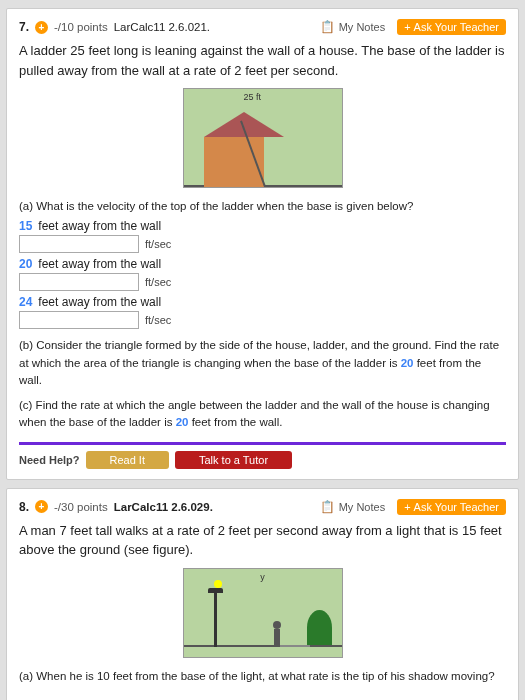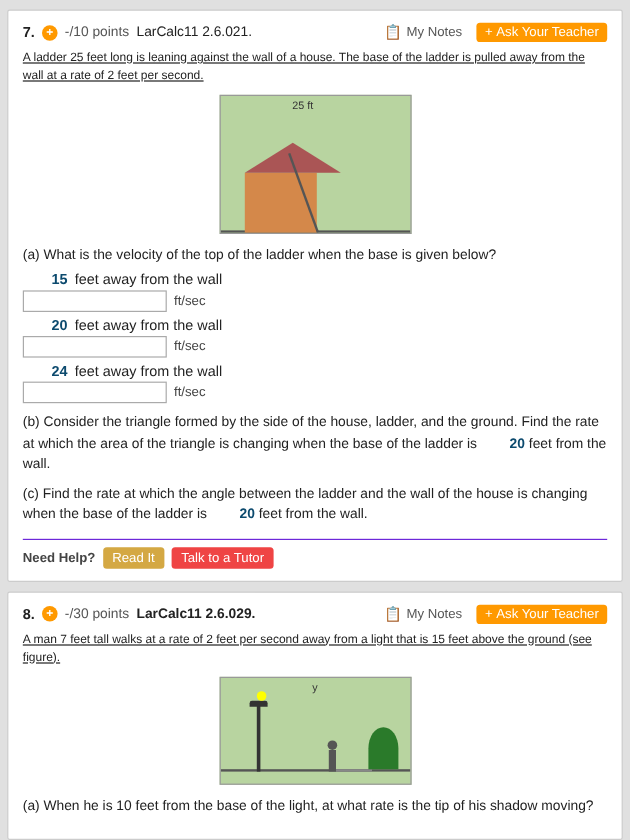--- a/index.html
+++ b/index.html
@@ -67,31 +67,30 @@
       gap: 3px;
       background: #f90;
       color: #fff;
       border: none;
       border-radius: 3px;
       padding: 2px 7px;
       font-size: 11px;
       cursor: pointer;
     }
     .problem-text {
-      font-size: 10px;
+      font-size: 13px;
       line-height: 1.5;
       margin-bottom: 8px;
       color: #222;
-      text-decoration: underline;
     }
     .problem-image {
       display: block;
       margin: 6px auto 10px auto;
       width: 160px;
-      height: 116px;
+      height: 100px;
       background: #b8d4a0;
       border: 1px solid #999;
       position: relative;
       overflow: hidden;
     }
     .house-shape {
       position: absolute;
       bottom: 0;
       left: 20px;
       width: 60px;
@@ -128,23 +127,22 @@
     }
     .sub-question {
       margin-bottom: 8px;
     }
     .sub-question-text {
       font-size: 11.5px;
       line-height: 1.5;
       margin-bottom: 4px;
     }
     .highlight-val {
-      color: #0c4a6e;
+      color: #3b82f6;
       font-weight: bold;
-      margin-left: 24px;
     }
     .answer-row {
       display: flex;
       align-items: center;
       gap: 6px;
       margin-bottom: 2px;
     }
     .answer-input {
       width: 120px;
       height: 18px;
@@ -155,42 +153,42 @@
     .unit-label {
       font-size: 11px;
       color: #444;
     }
     .need-help-bar {
       display: flex;
       align-items: center;
       gap: 6px;
       margin-top: 10px;
       padding-top: 6px;
-      border-top: 1px solid #6d28d9;
+      border-top: 3px solid #6d28d9;
     }
     .need-help-label {
       font-weight: bold;
       font-size: 11px;
       color: #444;
     }
     .help-btn {
       background: #d4a843;
       color: #fff;
       border: none;
       border-radius: 3px;
-      padding: 3px 8px;
+      padding: 3px 24px;
       font-size: 11px;
       cursor: pointer;
     }
     .help-btn-blue {
-      background: #ef4444;
+      background: #b91c1c;
       color: #fff;
       border: none;
       border-radius: 3px;
-      padding: 3px 8px;
+      padding: 3px 24px;
       font-size: 11px;
       cursor: pointer;
     }
     .problem-image-2 {
       display: block;
       margin: 6px auto 10px auto;
       width: 160px;
       height: 90px;
       background: #b8d4a0;
       border: 1px solid #999;

